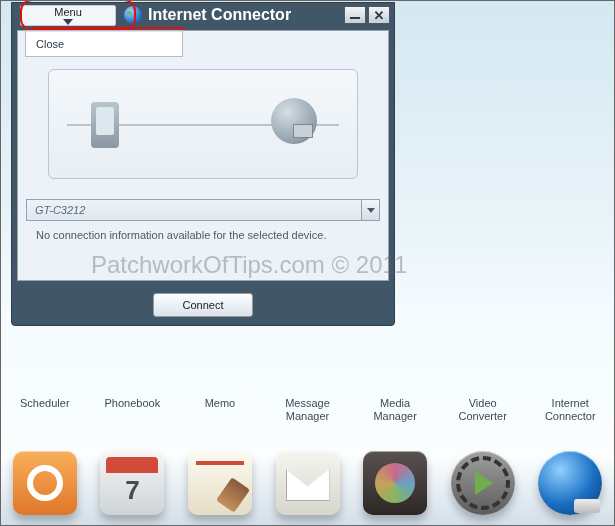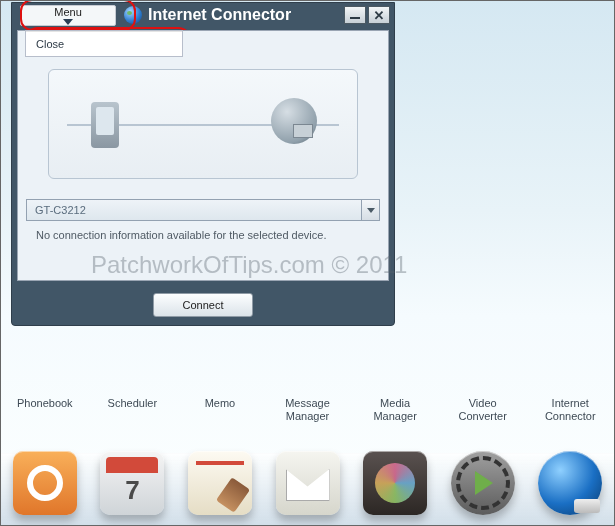--- a/index.html
+++ b/index.html
@@ -136,21 +136,21 @@
   }
   .monitor-ic::after{
     content:""; position:absolute; right:4px; bottom:6px; width:18px; height:12px;
     background:#c7d0d6; border:1px solid #7b8791;
   }
 
   .combo {
     position:absolute; left:8px; right:8px; top:168px; height:22px;
     border:1px solid #93a1b1;
     background:linear-gradient(#eef3f8,#dee7ee);
-    display:flex; align-items:center;
+    display:flex; align-items:center;font-style:italic;
   }
   .combo .val{ flex:1; padding:0 8px; color:#5a6c7d; }
   .combo .dd{
     width:18px; height:100%;
     background:linear-gradient(#f3f6f9,#d6dee5);
     border-left:1px solid #93a1b1;
     display:flex;align-items:center;justify-content:center;
   }
   .caret-dn2{
     width:0;height:0;border-left:4px solid transparent;border-right:4px solid transparent;border-top:5px solid #4a5a66;
@@ -275,22 +275,22 @@
 
   <div class="footer">
     <button class="connect-btn">Connect</button>
   </div>
 </div>
 
 <div class="watermark">PatchworkOfTips.com © 2011</div>
 
 <div class="dock">
   <div class="dock-labels">
+    <div>Scheduler</div>
     <div>Phonebook</div>
-    <div>Scheduler</div>
     <div>Memo</div>
     <div>Message<br>Manager</div>
     <div>Media<br>Manager</div>
     <div>Video<br>Converter</div>
     <div>Internet<br>Connector</div>
   </div>
   <div class="shelf"></div>
   <div class="dock-icons">
     <div class="cell">
         <div class="ic phonebook"></div>

